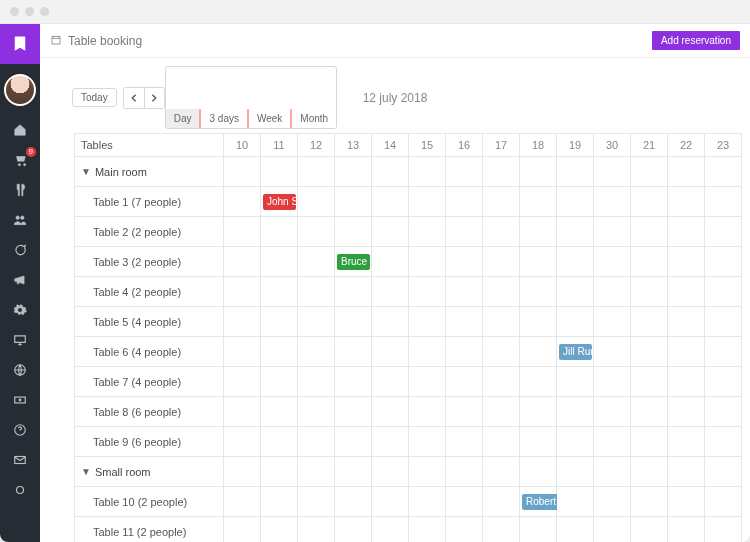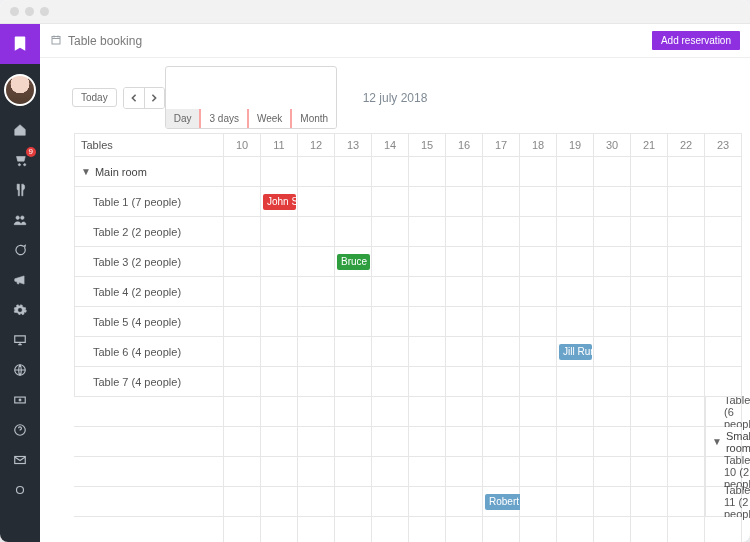--- a/index.html
+++ b/index.html
@@ -355,20 +355,21 @@
             <div class="cell"></div>
             <div class="cell"></div>
             <div class="cell"></div>
             <div class="cell"></div>
             <div class="cell"></div>
             <div class="cell"></div>
             <div class="cell"></div>
             <div class="cell"></div>
             <div class="cell"></div>
             <div class="cell"></div>
+            <div class="rowlabel child">Table 8 (6 people)</div>
             <div class="cell"></div>
             <div class="cell"></div>
             <div class="cell"></div>
             <div class="cell"></div>
             <div class="cell"></div>
             <div class="cell"></div>
             <div class="cell"></div>
             <div class="cell"></div>
             <div class="cell"></div>
             <div class="cell"></div>

